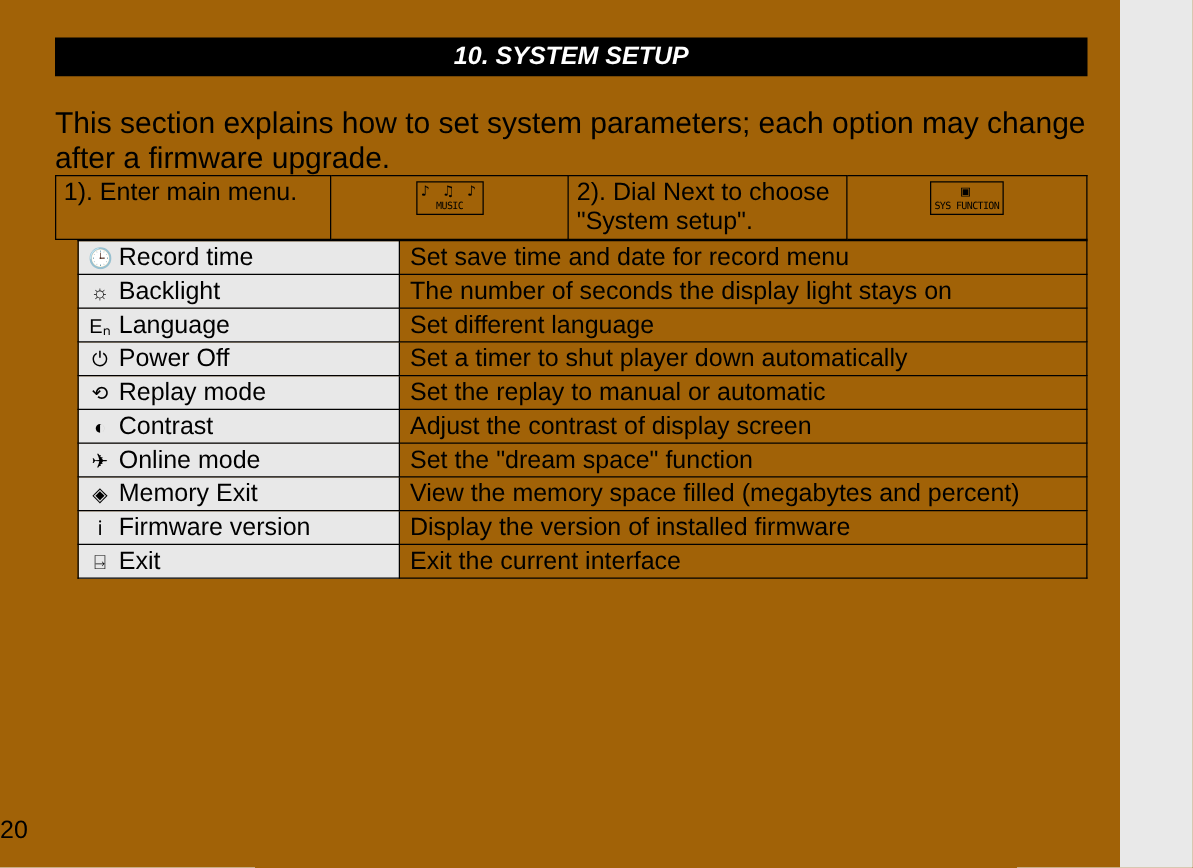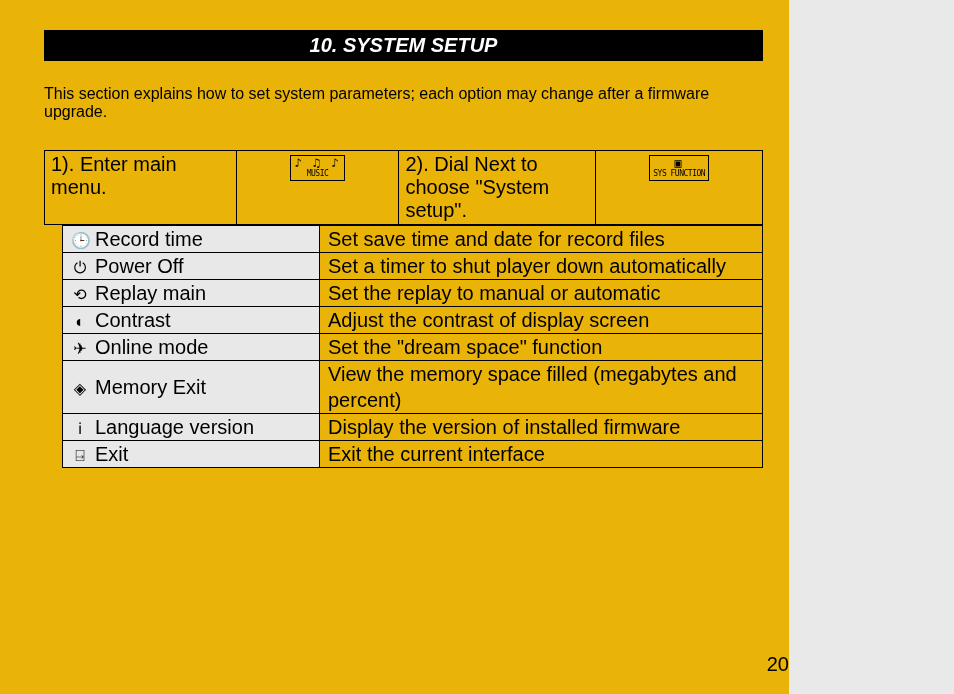--- a/index.html
+++ b/index.html
@@ -1,42 +1,42 @@
 <!DOCTYPE html>
 <html><head>
 <meta charset="utf-8">
 <style>
   html,body{margin:0;padding:0;background:#e9e9e9;}
   .page{
-    width:789px;height:694px;background:#eab308;
+    width:896px;height:694px;background:#a16207;
     box-sizing:border-box;padding:30px 26px 0 44px;
     font-family:Arial,Helvetica,sans-serif;color:#000;
     position:relative;
   }
   .hdr{
     background:#000;color:#fff;font-weight:bold;font-style:italic;
     text-align:center;font-size:20px;padding:4px 0;margin-bottom:24px;
   }
-  .intro{font-size:16px;line-height:1.15;margin-bottom:28px;}
+  .intro{font-size:24px;line-height:1.15;margin-bottom:0;}
   table.steps{border-collapse:collapse;width:100%;font-size:20px;}
   table.steps td{border:1px solid #000;padding:2px 6px;vertical-align:top;}
   .stepcell{width:230px;margin-top:28px;}
   .imgcell{width:200px;text-align:center;}
   .tinybox{
     display:inline-block;border:1px solid #000;padding:1px 3px;font-size:9px;
     font-family:monospace;letter-spacing:-0.5px;margin-top:2px;text-align:center;
     line-height:1.1;
   }
   .tinybox .lab{font-size:8px;display:block;}
   .subhdr{font-weight:bold;font-size:20px;margin:18px 0 6px 0;}
   table.opts{border-collapse:collapse;margin-left:18px;width:calc(100% - 18px);font-size:20px;}
   table.opts td{border:1px solid #000;padding:0 8px;line-height:1.3;}
   table.opts td.name{width:240px;background:#e8e8e8;}
   .ico{display:inline-block;width:18px;text-align:center;font-size:16px;margin-right:6px;}
-  .pagenum{position:absolute;bottom:18px;left:0;width:100%;text-align:right;font-size:20px;}
+  .pagenum{position:absolute;bottom:18px;left:0;width:100%;text-align:left;font-size:20px;}
   .glyphs{font-size:12px;letter-spacing:2px;}
 </style>
 </head>
 <body>
 <div class="page">
 
 <div class="hdr">10. SYSTEM SETUP</div>
 
 <div class="intro">This section explains how to set system parameters; each option may change after a firmware upgrade.</div>
 
@@ -59,44 +59,52 @@
     </td>
   </tr>
 </tbody>
     </table>
 
 
 <table class="opts">
   <tbody id="opts-body">
         <tr>
           <td class="name"><span class="ico">🕒</span><span>Record time</span></td>
-          <td>Set save time and date for record files</td>
+          <td>Set save time and date for record menu</td>
+        </tr>
+        <tr>
+          <td class="name"><span class="ico">☼</span><span>Backlight</span></td>
+          <td>The number of seconds the display light stays on</td>
+        </tr>
+        <tr>
+          <td class="name"><span class="ico">Eₙ</span><span>Language</span></td>
+          <td>Set different language</td>
         </tr>
         <tr>
           <td class="name"><span class="ico">⏻</span><span>Power Off</span></td>
           <td>Set a timer to shut player down automatically</td>
         </tr>
         <tr>
-          <td class="name"><span class="ico">⟲</span><span>Replay main</span></td>
+          <td class="name"><span class="ico">⟲</span><span>Replay mode</span></td>
           <td>Set the replay to manual or automatic</td>
         </tr>
         <tr>
           <td class="name"><span class="ico">◐</span><span>Contrast</span></td>
           <td>Adjust the contrast of display screen</td>
         </tr>
         <tr>
           <td class="name"><span class="ico">✈</span><span>Online mode</span></td>
           <td>Set the "dream space" function</td>
         </tr>
         <tr>
           <td class="name"><span class="ico">◈</span><span>Memory Exit</span></td>
           <td>View the memory space filled (megabytes and percent)</td>
         </tr>
         <tr>
-          <td class="name"><span class="ico">ℹ</span><span>Language version</span></td>
+          <td class="name"><span class="ico">ℹ</span><span>Firmware version</span></td>
           <td>Display the version of installed firmware</td>
         </tr>
         <tr>
           <td class="name"><span class="ico">⍈</span><span>Exit</span></td>
           <td>Exit the current interface</td>
         </tr>
       </tbody>
 </table>
 
 <div class="pagenum">20</div>

